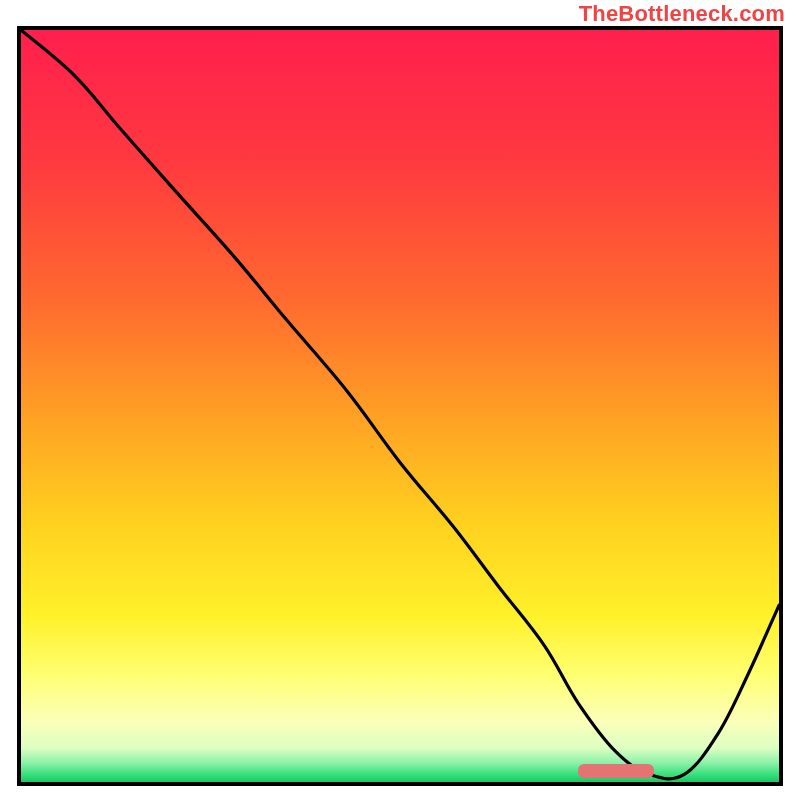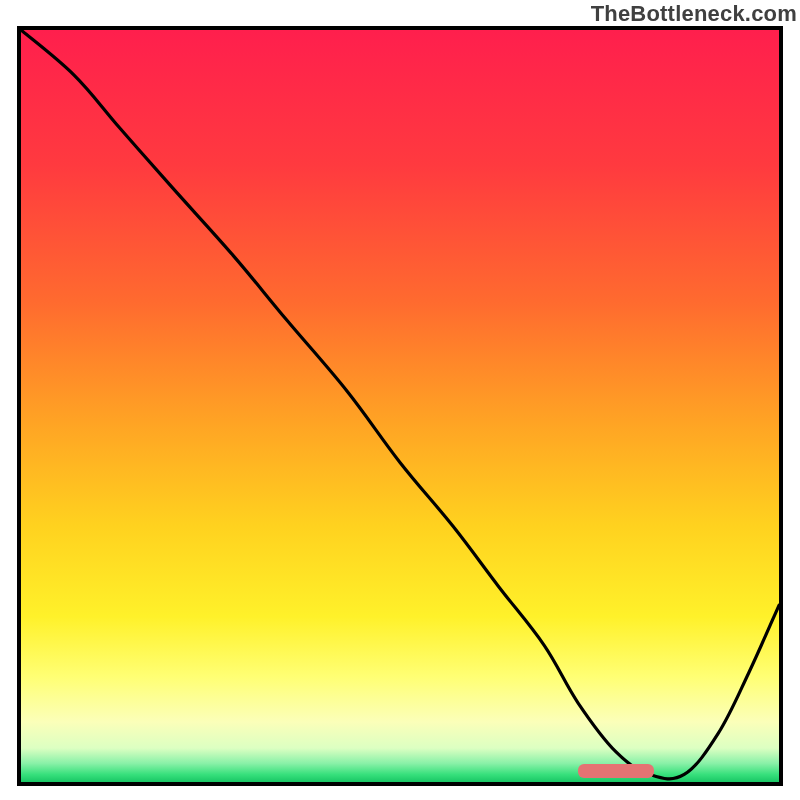--- a/index.html
+++ b/index.html
@@ -11,25 +11,25 @@
     overflow: hidden;
   }
   .stage {
     position: relative;
     width: 800px;
     height: 800px;
   }
   .attribution {
     position: absolute;
     top: 1px;
-    right: 3px;
+    right: 15px;
     font-family: Arial, Helvetica, sans-serif;
     font-size: 22px;
     font-weight: 600;
-    color: #404040;
+    color: #ef4444;
     letter-spacing: 0.2px;
   }
   .plot-frame {
     position: absolute;
     left: 17px;
     top: 26px;
     width: 766px;
     height: 760px;
     border: 4px solid #000000;
     box-sizing: border-box;

